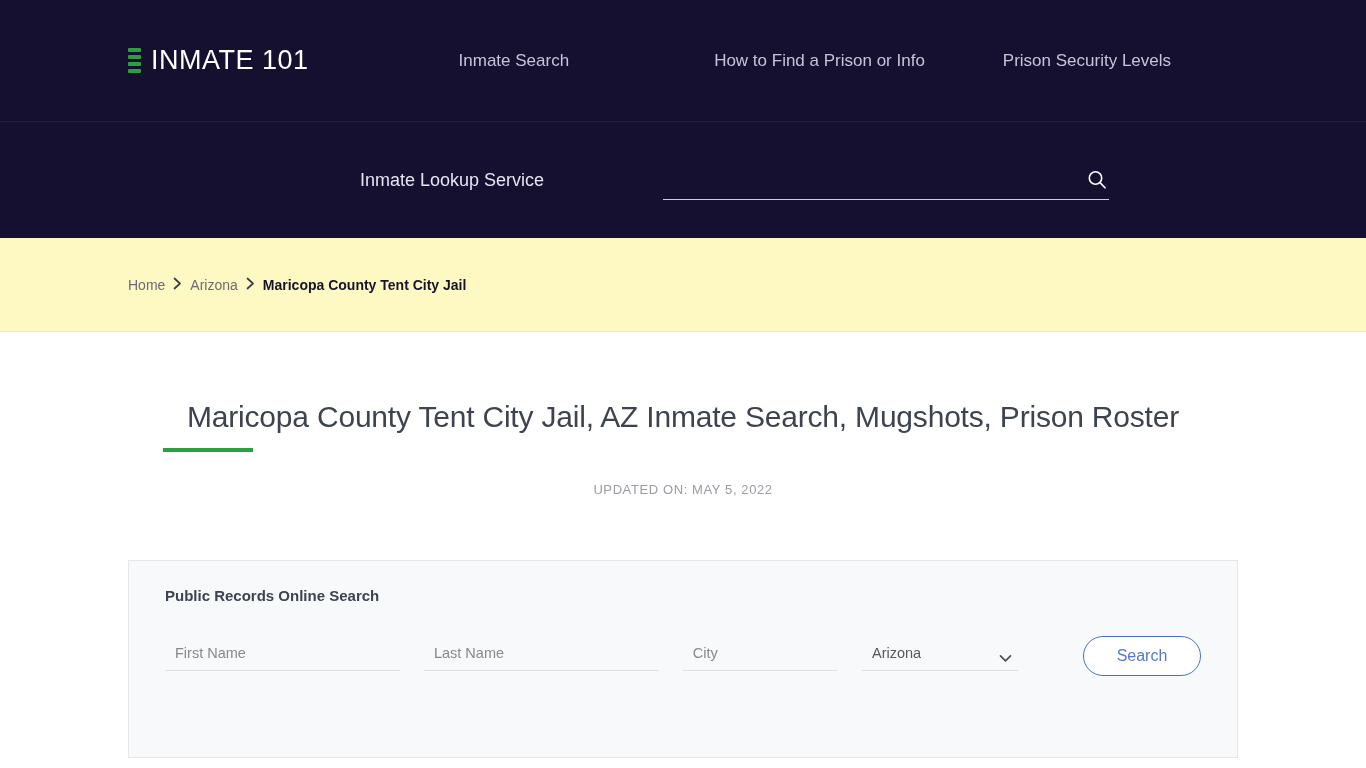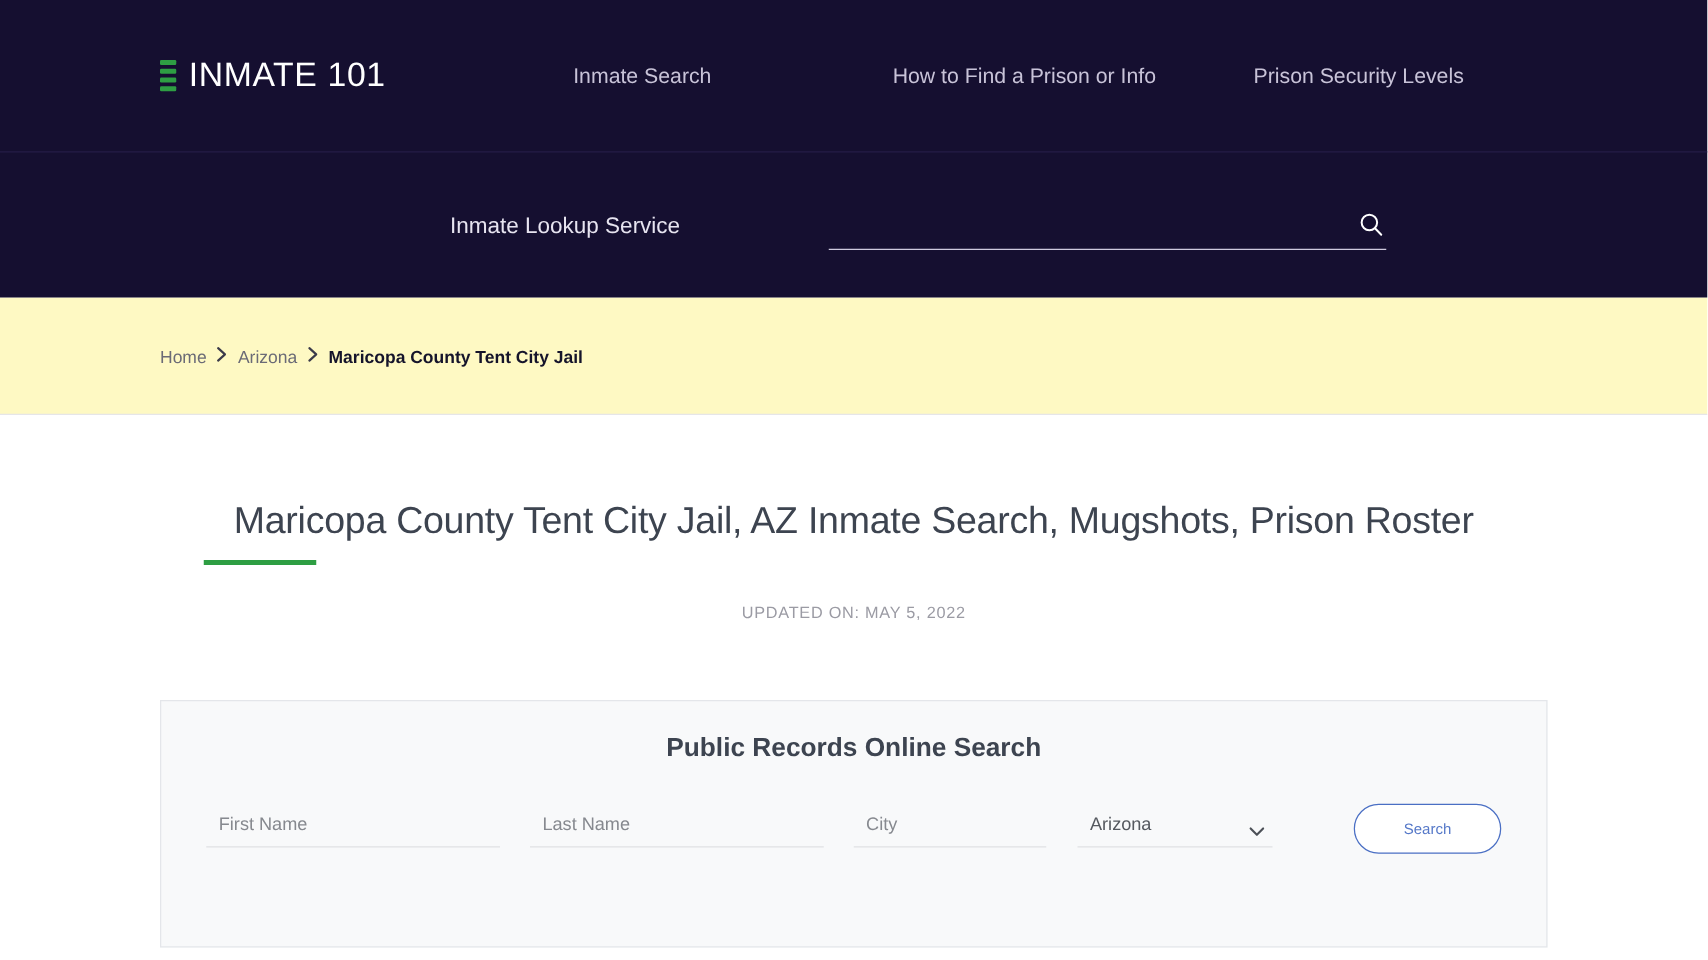--- a/index.html
+++ b/index.html
@@ -180,22 +180,22 @@
 
   
   .records-panel {
     margin-top: 63px;
     border: 1px solid #e4e6ea;
     background: #f8f9fa;
     height: 198px;
     padding: 26px 36px 0 36px;
   }
   .panel-title {
-    text-align: center;
-    font-size: 21px;
+    text-align: left;
+    font-size: 15px;
     font-weight: bold;
     color: #3d4450;
     margin: 0;
   }
   .panel-sub {
     text-align: center;
     font-size: 13.5px;
     color: #72767d;
     margin-top: 13px;
   }
@@ -241,21 +241,21 @@
     line-height: 0;
   }
   .search-submit {
     margin-left: 49px;
     width: 126px;
     height: 40px;
     border-radius: 21px;
     border: 1px solid #4a6fc4;
     background: #ffffff;
     color: #5578c8;
-    font-size: 12px;
+    font-size: 16px;
     font-family: "Liberation Sans", sans-serif;
     cursor: pointer;
   }
 </style>
 </head>
 <body>
 
 <header class="site-header">
 
   <div class="nav-bar">

